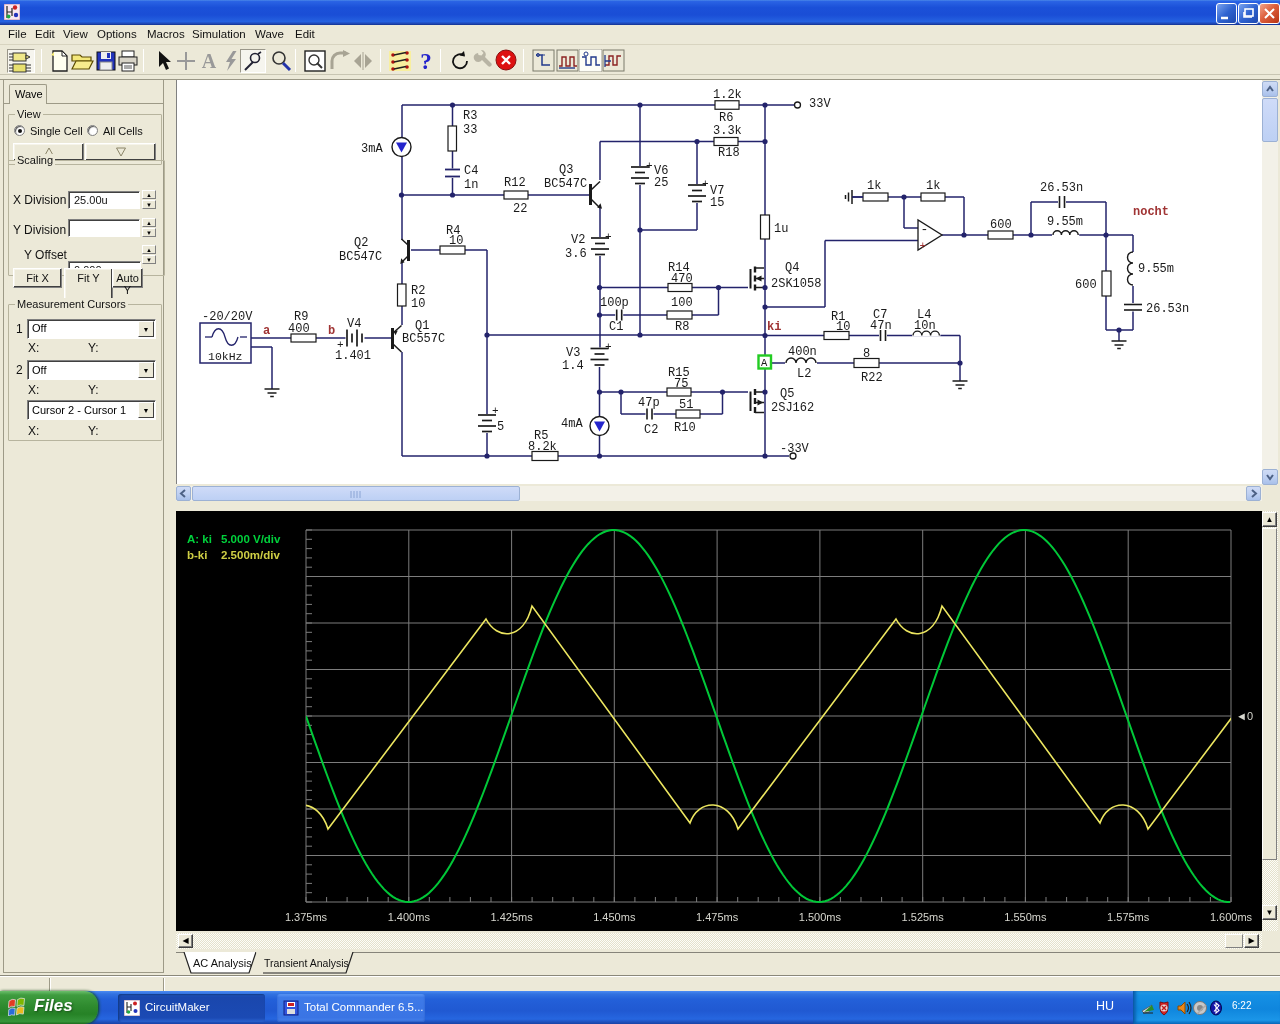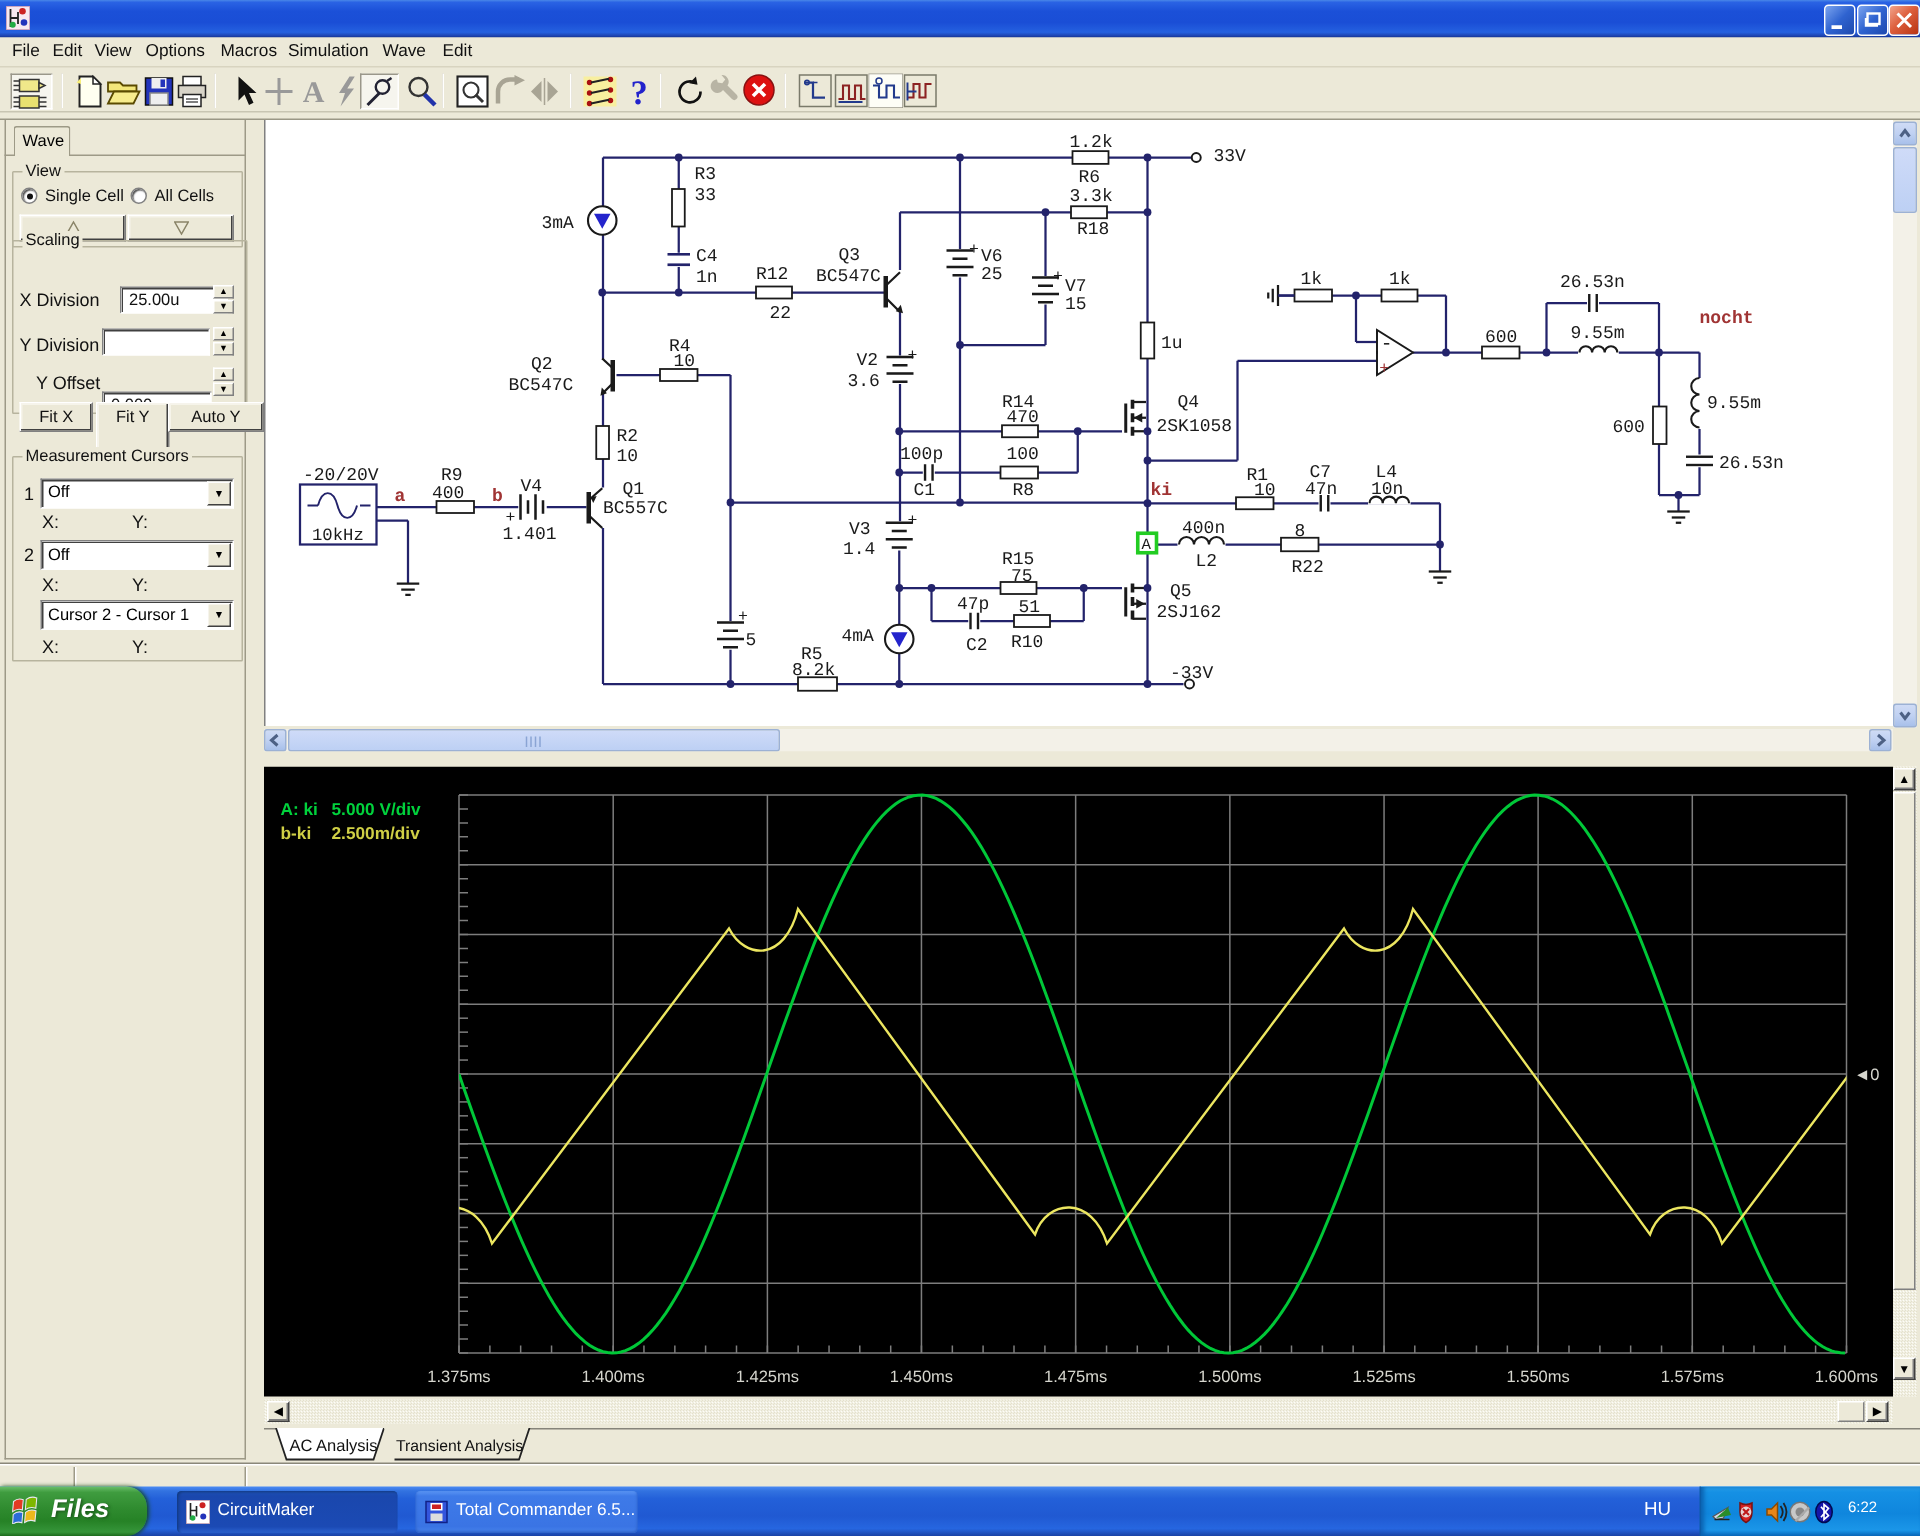--- a/index.html
+++ b/index.html
@@ -232,34 +232,34 @@
     <div class="cbtn" style="left:13px;top:143px;width:71px;height:18px;padding-top:3px;color:#8a6"><svg width="10" height="10" viewBox="0 0 10 10">
         <path d="M5,1 L9.5,9 H0.5 Z" fill="none" stroke="#8a8468"></path>
       </svg></div>
     <div class="cbtn" style="left:85px;top:143px;width:71px;height:18px;padding-top:3px"><svg width="10" height="10" viewBox="0 0 10 10">
         <path d="M0.5,1 H9.5 L5,9 Z" fill="none" stroke="#8a8468"></path>
       </svg></div>
     <div class="gbox" style="left:8px;top:160px;width:157px;height:116px">
       <span class="lab">Scaling</span>
     </div>
     <div class="lbl" style="left:13px;top:193px">X Division</div>
-    <div class="tbox" style="left:80px;top:191px;width:72px;height:18px">25.00u</div>
+    <div class="tbox" style="left:68px;top:191px;width:72px;height:18px">25.00u</div>
     <div class="spin" style="left:142px;top:190px">▲</div>
     <div class="spin" style="left:142px;top:200px">▼</div>
     <div class="lbl" style="left:13px;top:223px">Y Division</div>
     <div class="tbox" style="left:68px;top:218.5px;width:72px;height:18px"></div>
     <div class="spin" style="left:142px;top:217.5px">▲</div>
     <div class="spin" style="left:142px;top:227.5px">▼</div>
     <div class="lbl" style="left:24px;top:248px">Y Offset</div>
     <div class="tbox" style="left:68px;top:261px;width:73px;height:18px">0.000</div>
     <div class="spin" style="left:142px;top:245px">▲</div>
     <div class="spin" style="left:142px;top:255px">▼</div>
     <div class="cbtn" style="left:13px;top:268px;width:49px;height:20px;padding-top:3px">Fit X</div>
     <div class="cbtn" style="left:64px;top:268px;width:49px;height:32px;padding-top:3px">Fit Y</div>
-    <div class="cbtn" style="left:112px;top:268px;width:64px;height:20px;padding-top:3px">Auto Y</div>
+    <div class="cbtn" style="left:112px;top:268px;width:31px;height:20px;padding-top:3px">Auto Y</div>
     <div class="gbox" style="left:8px;top:304px;width:154px;height:137px">
       <span class="lab">Measurement Cursors</span>
     </div>
     <div class="lbl" style="left:16px;top:322px">1</div>
     <div class="combo" style="left:27px;top:318.5px;width:129px">Off<span class="btn">▼</span></div>
     <div class="lbl" style="left:28px;top:341px">X:</div>
     <div class="lbl" style="left:88px;top:341px">Y:</div>
     <div class="lbl" style="left:16px;top:363px">2</div>
     <div class="combo" style="left:27px;top:360px;width:129px">Off<span class="btn">▼</span></div>
     <div class="lbl" style="left:28px;top:383px">X:</div>

